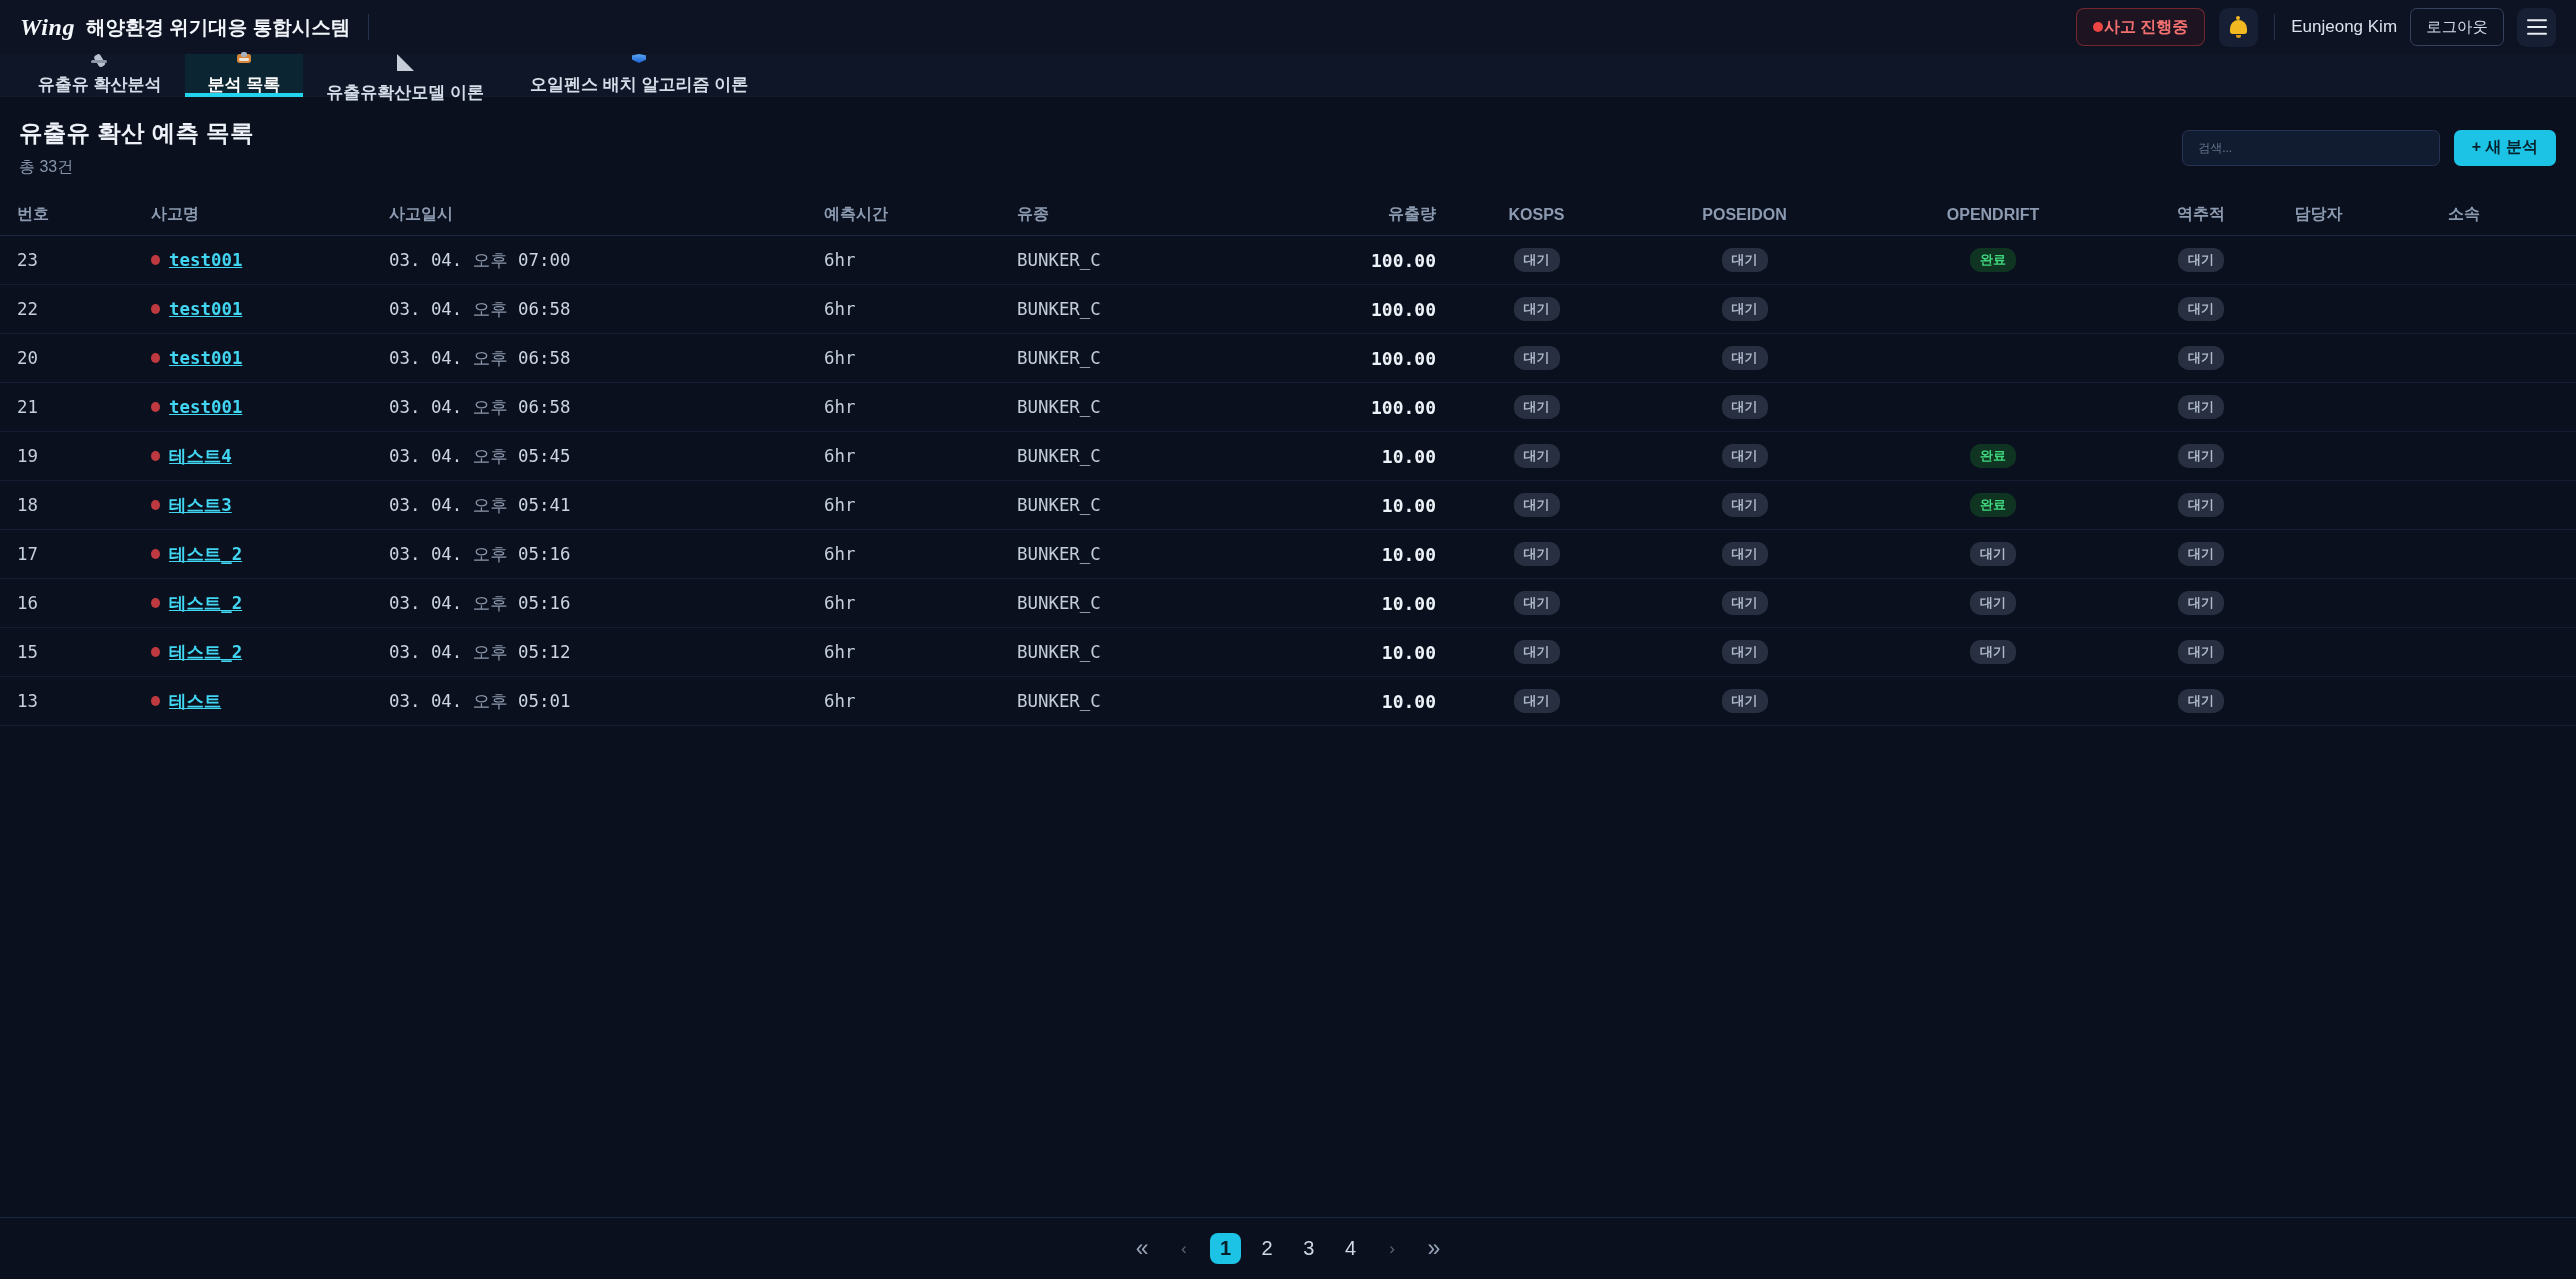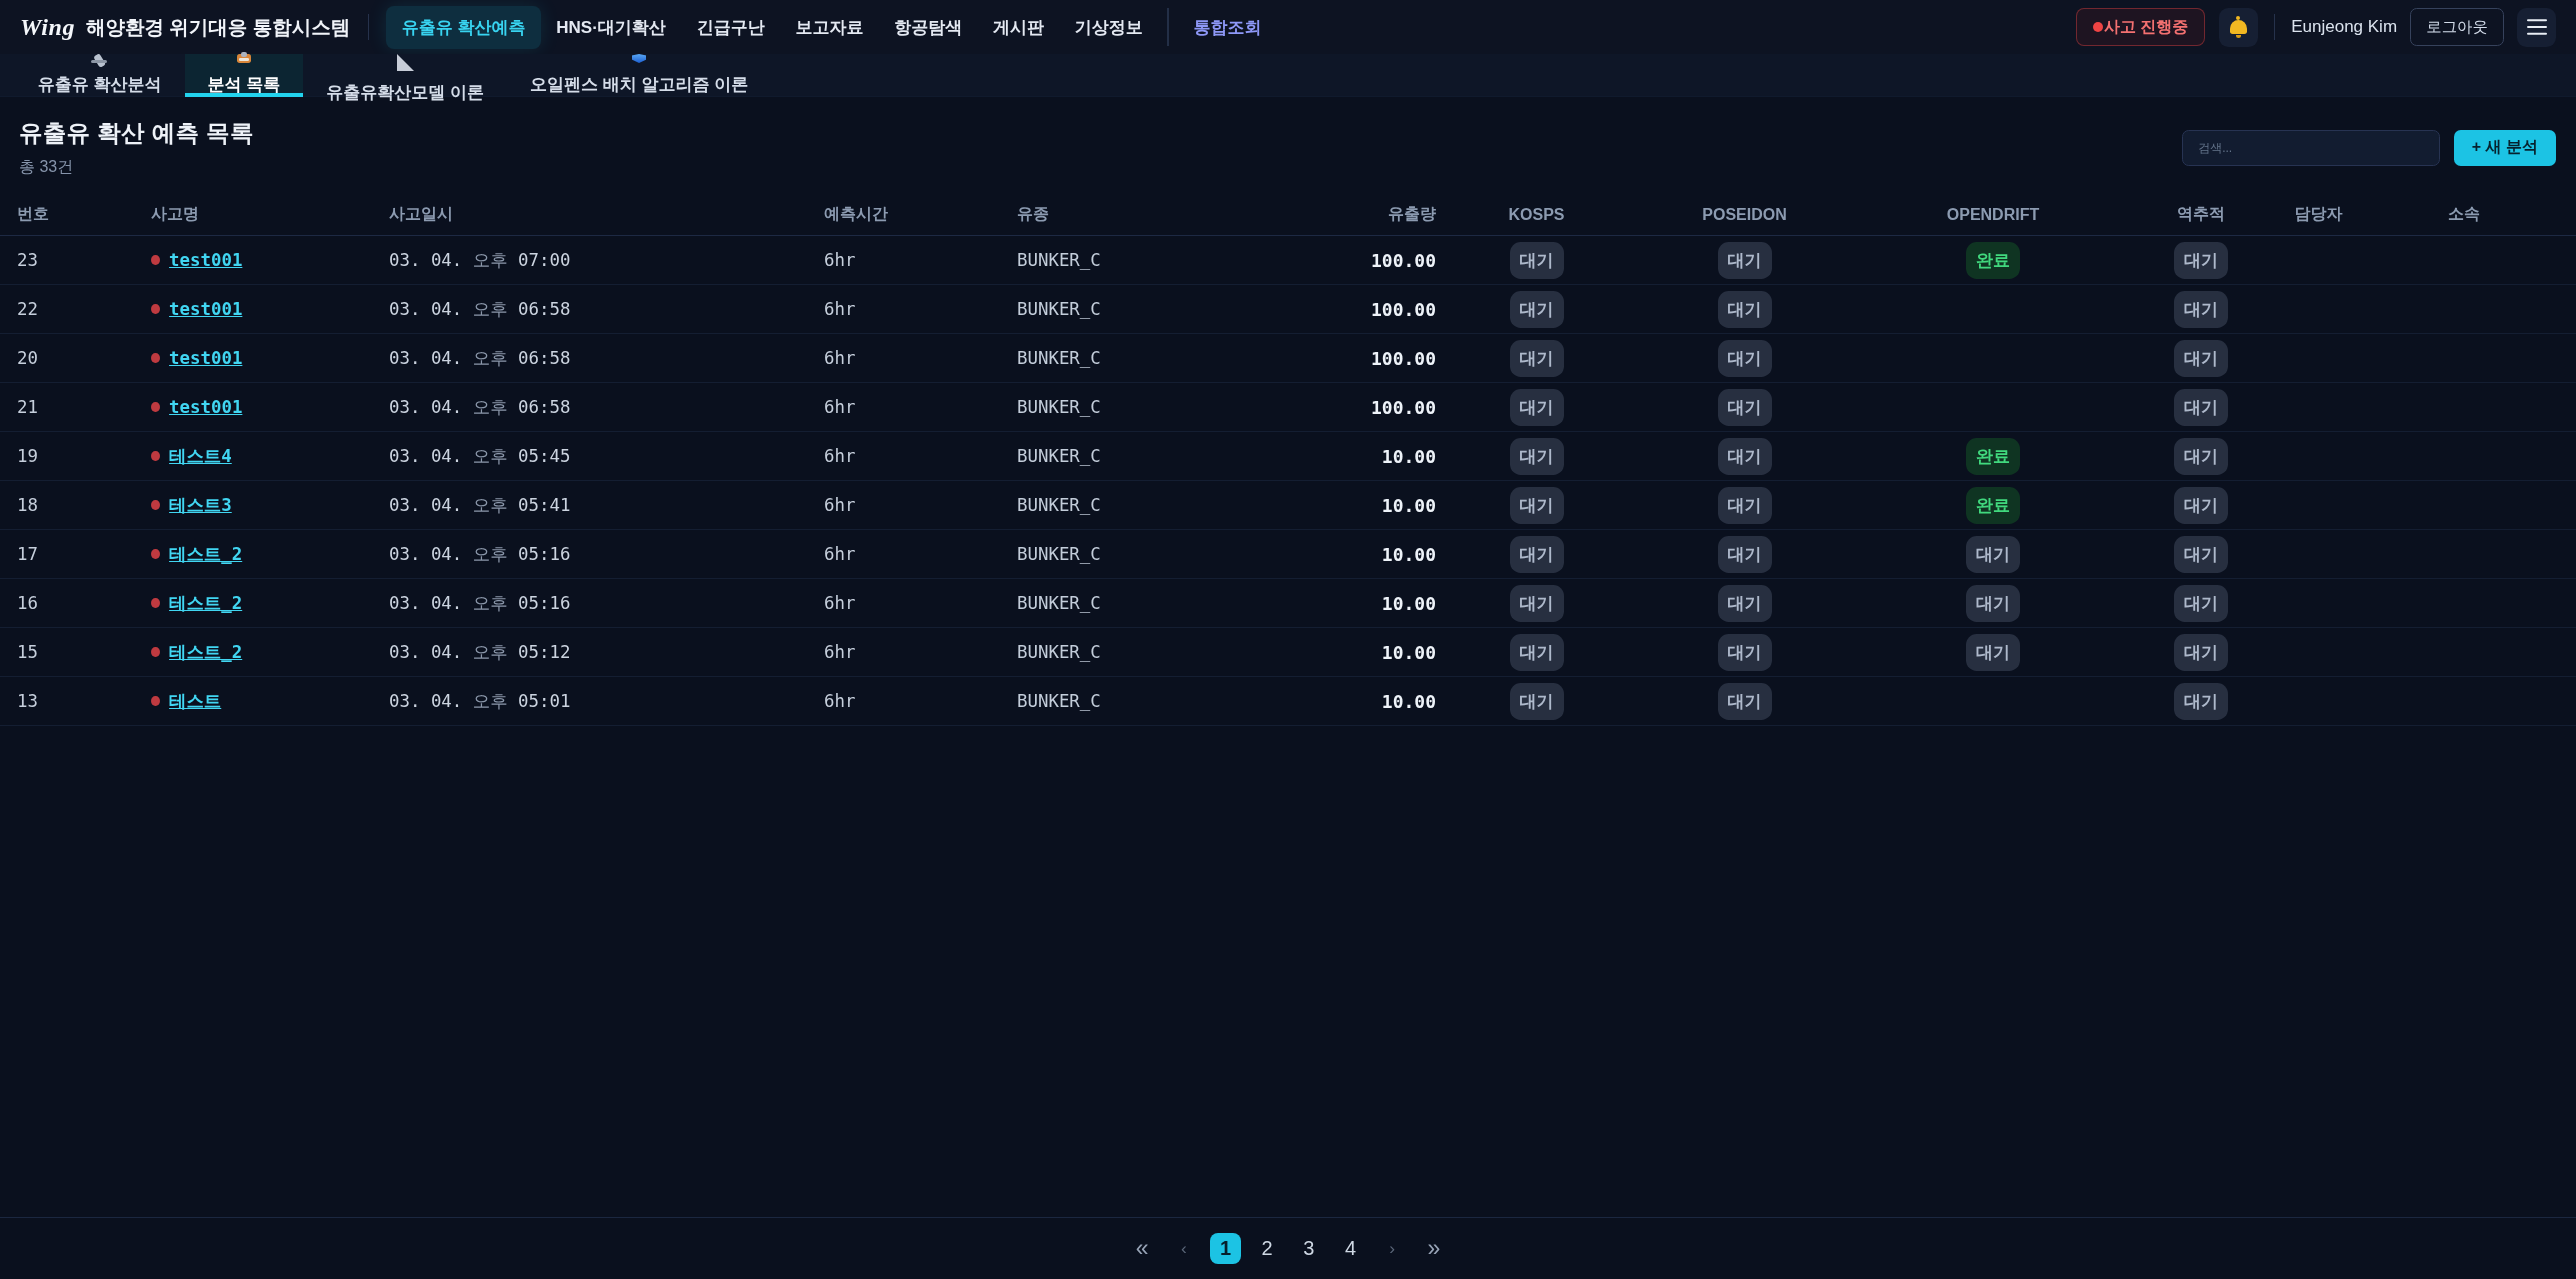--- a/index.html
+++ b/index.html
@@ -117,22 +117,22 @@
   .cell-name { display:flex; align-items:center; gap:8.7px; }
   .idot { width:9.4px; height:10.7px; border-radius:50%; background:#bf3a40; flex:0 0 9.4px; }
   .ilink { font-size:17.4px; font-weight:700; color:#41d6f2; text-decoration:underline; cursor:pointer; }
   .cell-date { font-size:17.4px; color:#ccd4e0; }
   .cell-date .mer { color:#8b97aa; }
   .cell-dur { font-size:17.4px; color:#c6cfdc; }
   .cell-oil { font-size:17.4px; color:#c3cdda; }
   .cell-amt { font-size:18px; font-weight:700; color:#eef3f9; }
   .badge {
     display:inline-flex; align-items:center; justify-content:center;
-    height:37px; padding:0 10px; border-radius:10.7px;
-    font-size:17px; font-weight:600;
+    height:24px; padding:0 10px; border-radius:10.7px;
+    font-size:13px; font-weight:600;
   }
   .badge.wait { background:#272f40; color:#aeb9cb; }
   .badge.done { background:#0f3422; color:#41d97e; }
   .cell-plain { font-size:16px; color:#c3cdda; }
 
   
   .footer {
     flex:0 0 62px; height:62px;
     border-top:1.3px solid #1b2740;
     display:flex; align-items:center; justify-content:center; gap:10.7px;
@@ -149,30 +149,20 @@
 </style>
 </head>
 <body>
 
 <header class="topbar">
   <div class="brand">
     <span class="wing">Wing</span>
     <span class="brand-title">해양환경 위기대응 통합시스템</span>
   </div>
   <div class="vdiv"></div>
-  <nav class="mainnav">
-    <div class="nav-item active">유출유 확산예측</div>
-    <div class="nav-item">HNS·대기확산</div>
-    <div class="nav-item">긴급구난</div>
-    <div class="nav-item">보고자료</div>
-    <div class="nav-item">항공탐색</div>
-    <div class="nav-item">게시판</div>
-    <div class="nav-item">기상정보</div>
-    <div class="nav-item accent sep">통합조회</div>
-  </nav>
   <div class="top-spacer"></div>
   <div class="top-right">
     <div class="alert-pill">
       <span class="dot-red"></span>
       <span>사고 진행중</span>
     </div>
     <div class="icon-btn">
       <span class="icon-bell"></span>
     </div>
     <div class="vdiv" style="margin:0 2.7px;"></div>

